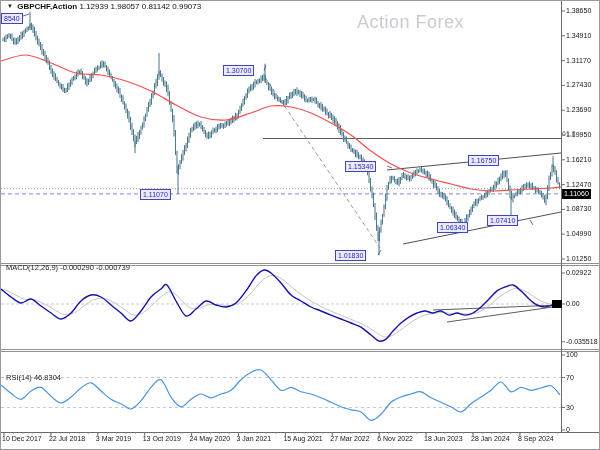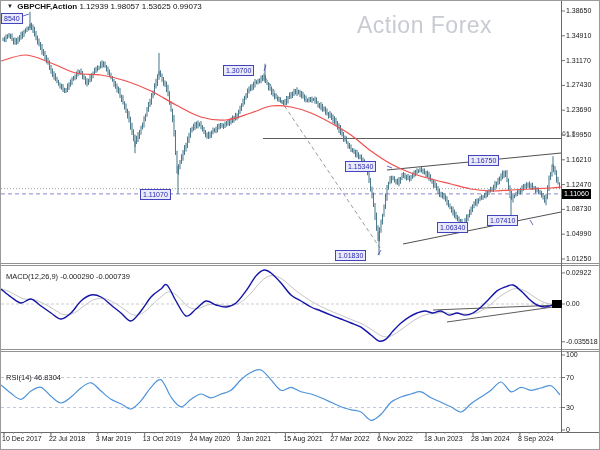--- a/index.html
+++ b/index.html
@@ -1,19 +1,19 @@
 <!DOCTYPE html>
 <html><head>
 <meta charset="utf-8">
 <style>
   *{margin:0;padding:0;box-sizing:border-box}
   html,body{width:600px;height:450px;background:#fff}
   #chart{position:relative;width:600px;height:450px;background:#fff;border:1px solid #9a9a9a;
          font-family:"Liberation Sans",sans-serif;overflow:hidden}
-  #wm{position:absolute;left:356px;top:11px;font-size:23px;color:#c9cbd2;z-index:0;letter-spacing:.5px}
+  #wm{position:absolute;left:356px;top:11px;font-size:18px;color:#c9cbd2;z-index:0;letter-spacing:.5px}
   #hdr{position:absolute;left:6px;top:1px;font-size:8px;color:#101010;z-index:4;white-space:nowrap}
   #hdr .tri{font-size:6px;color:#222;margin-right:2px;cursor:pointer;vertical-align:1px}
   #hdr .sym{font-weight:bold}
   #hdr .num{}
   .plbl{position:absolute;left:5px;font-size:7.5px;color:#222;z-index:4;white-space:nowrap}
   svg{position:absolute;left:0;top:0;z-index:1}
   .ax{position:absolute;font-size:7px;color:#151515;white-space:nowrap;z-index:2;line-height:8px}
   .ann{position:absolute;height:11px;line-height:9px;border:1px solid #4343bd;background:#eaeafb;
        color:#2828b2;font-size:7px;padding:0 2px;z-index:3;white-space:nowrap;cursor:pointer}
   .blk{position:absolute;left:561px;background:#000;color:#fff;font-size:7px;line-height:10px;
@@ -24,25 +24,25 @@
 <body>
 
 <div id="chart">
   <div id="wm">Action Forex</div>
 
   <div id="hdr">
     <span class="tri">▼</span>
     <span class="sym">GBPCHF,Action</span>
     <span class="num">1.12939</span>
     <span class="num">1.98057</span>
-    <span class="num">1.53625</span>
+    <span class="num">0.81142</span>
     <span class="num">0.99073</span>
   </div>
 
-  <div class="plbl" style="top:271px">MACD(12,26,9) -0.000290 -0.000739</div>
+  <div class="plbl" style="top:262px">MACD(12,26,9) -0.000290 -0.000739</div>
   <div class="plbl" style="top:372px">RSI(14) 46.8304</div>
 
   <svg id="cv" width="600" height="450">
       <line x1="0" y1="262.5" x2="600" y2="262.5" stroke="#929292" stroke-width="1"></line>
       <line x1="0" y1="264.5" x2="600" y2="264.5" stroke="#929292" stroke-width="1"></line>
       <line x1="0" y1="348.5" x2="600" y2="348.5" stroke="#929292" stroke-width="1"></line>
       <line x1="0" y1="350.5" x2="600" y2="350.5" stroke="#929292" stroke-width="1"></line>
       <line x1="560.5" y1="0" x2="560.5" y2="431" stroke="#6a6a6a" stroke-width="1"></line>
       <line x1="0" y1="431.5" x2="600" y2="431.5" stroke="#6a6a6a" stroke-width="1"></line>
       <line x1="560" y1="10" x2="564" y2="10" stroke="#555" stroke-width="0.8"></line>

